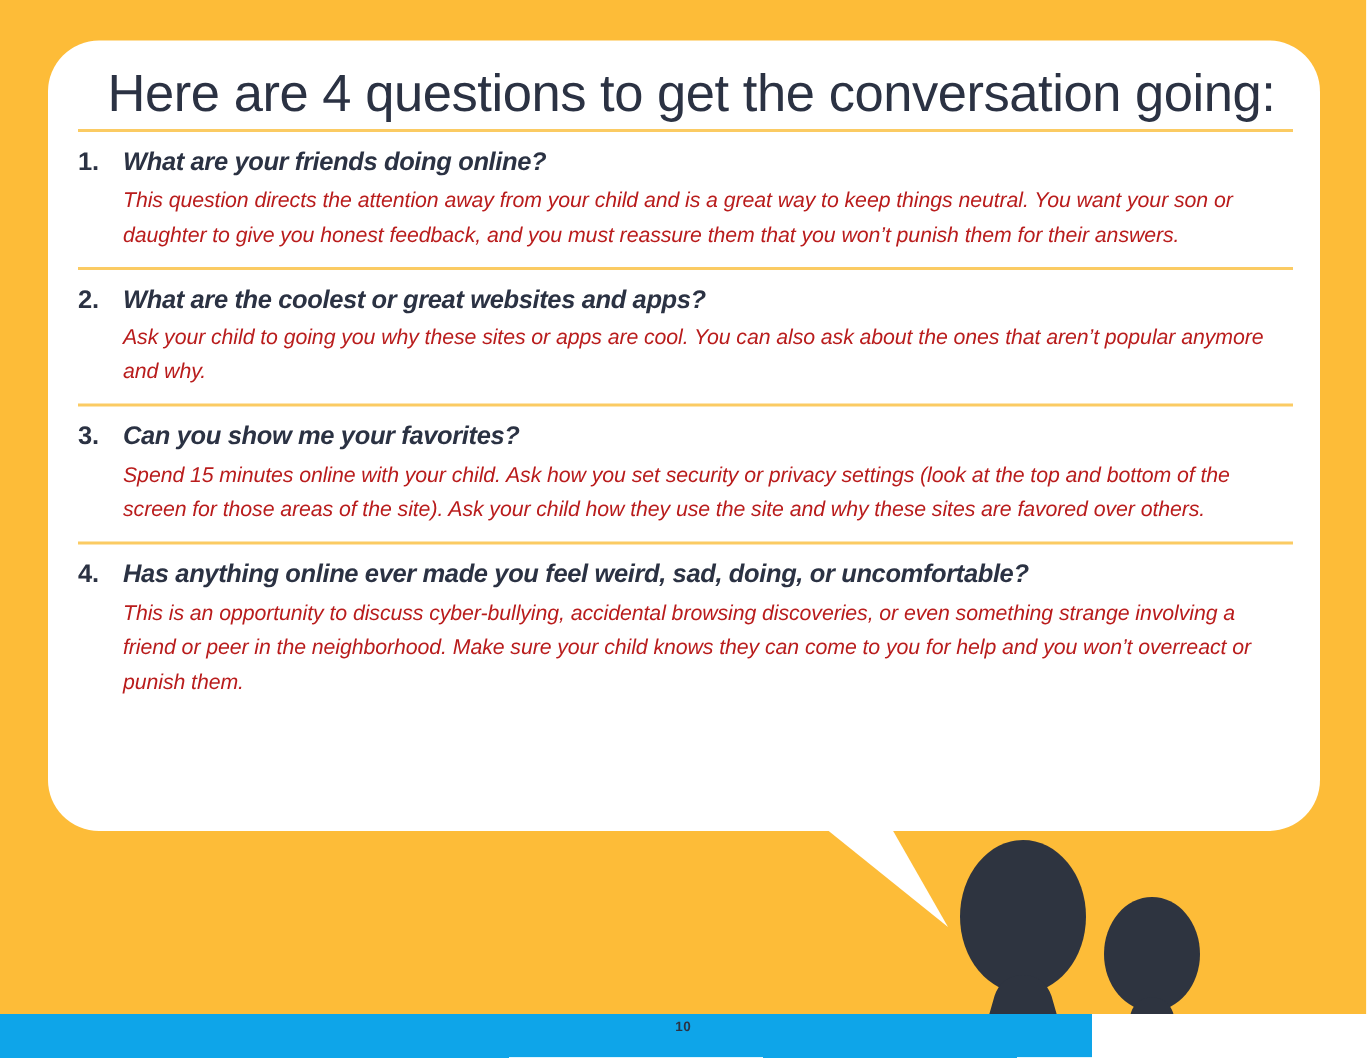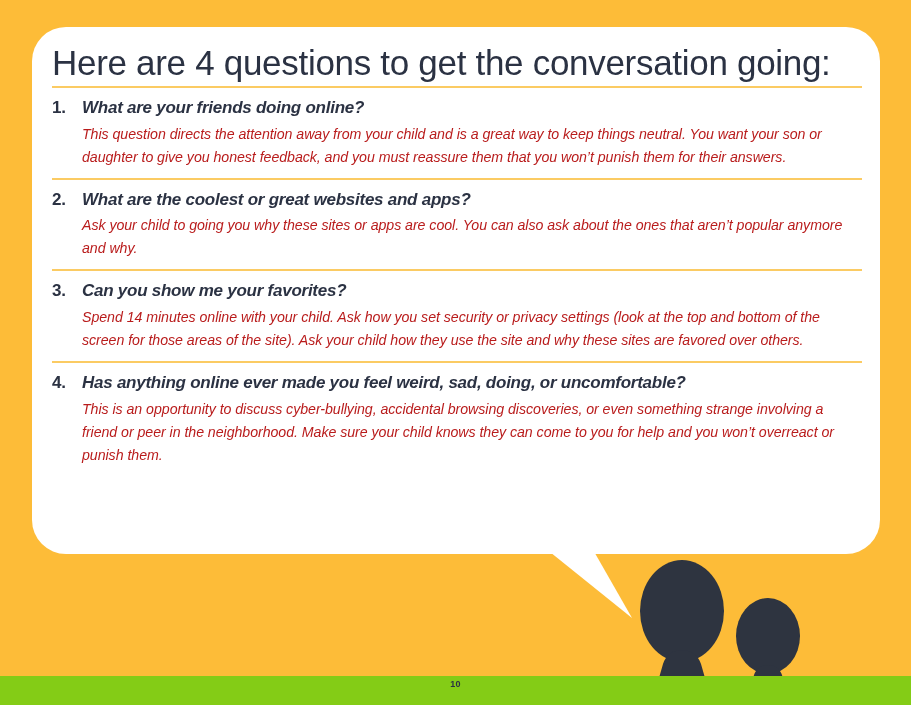--- a/index.html
+++ b/index.html
@@ -78,20 +78,21 @@
   .page-title {
     margin: 0;
     padding: 14px 0 0 10px;
     font-family: "Liberation Sans", sans-serif;
     font-size: 35px;
     font-weight: 400;
     line-height: 1.28;
     letter-spacing: -0.3px;
     color: #2B3243;
     white-space: nowrap;
+    text-align: center;
   }
 
   .qlist {
     list-style: none;
     margin: 0;
     padding: 0;
   }
 
   .qitem {
     border-top: 2px solid #FBCB63;
@@ -134,23 +135,23 @@
     line-height: 1.62;
     margin: 0;
     letter-spacing: -0.05px;
   }
 
   
   .footer {
     position: absolute;
     left: 0;
     top: 676px;
-    width: 911px;
+    width: 728px;
     height: 29px;
-    background: #84cc16;
+    background: #0ea5e9;
   }
 
   .page-number {
     position: absolute;
     left: 0;
     top: 3px;
     width: 911px;
     text-align: center;
     font-size: 9px;
     font-weight: 700;
@@ -208,21 +209,21 @@
           <div class="qbody">
             <div class="qtitle">What are the coolest or great websites and apps?</div>
             <p class="qtext">Ask your child to going you why these sites or apps are cool. You can also ask about the ones that aren’t popular anymore and why.</p>
           </div>
         </li>
 
         <li class="qitem">
           <div class="qnum">3.</div>
           <div class="qbody">
             <div class="qtitle">Can you show me your favorites?</div>
-            <p class="qtext">Spend 14 minutes online with your child. Ask how you set security or privacy settings (look at the top and bottom of the screen for those areas of the site). Ask your child how they use the site and why these sites are favored over others.</p>
+            <p class="qtext">Spend 15 minutes online with your child. Ask how you set security or privacy settings (look at the top and bottom of the screen for those areas of the site). Ask your child how they use the site and why these sites are favored over others.</p>
           </div>
         </li>
 
         <li class="qitem">
           <div class="qnum">4.</div>
           <div class="qbody">
             <div class="qtitle">Has anything online ever made you feel weird, sad, doing, or uncomfortable?</div>
             <p class="qtext">This is an opportunity to discuss cyber-bullying, accidental browsing discoveries, or even something strange involving a friend or peer in the neighborhood. Make sure your child knows they can come to you for help and you won’t overreact or punish them.</p>
           </div>
         </li>

